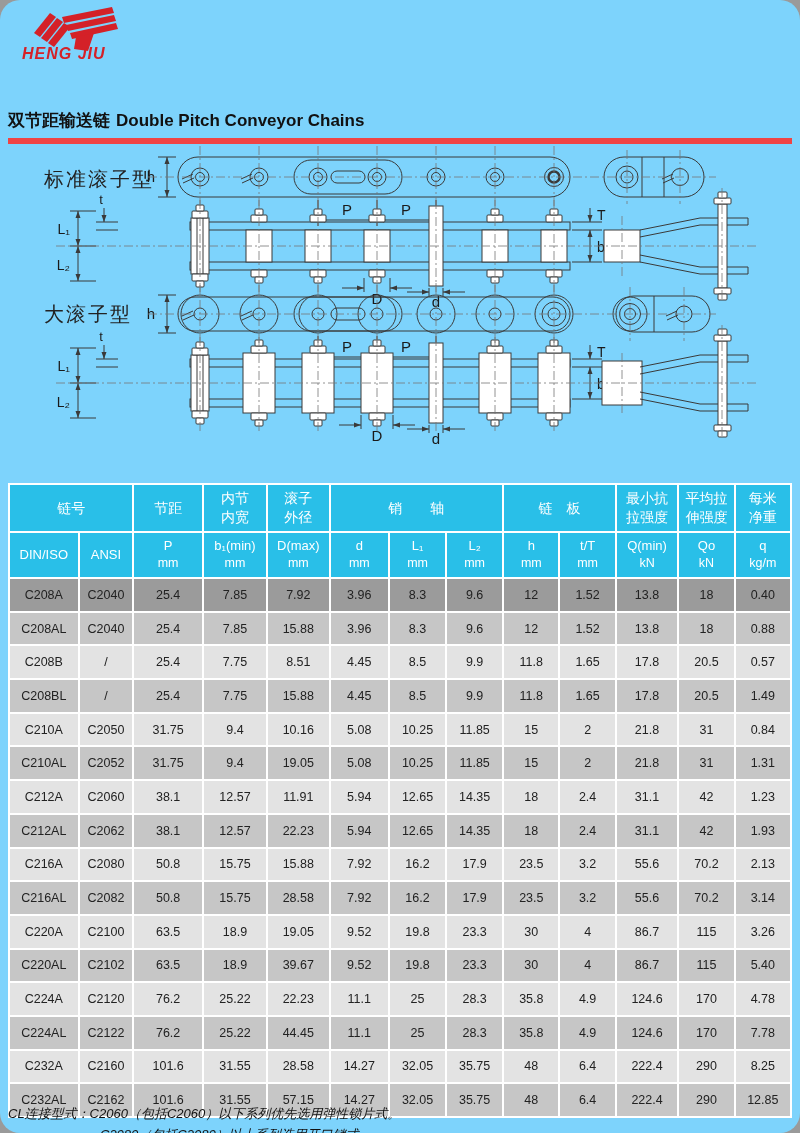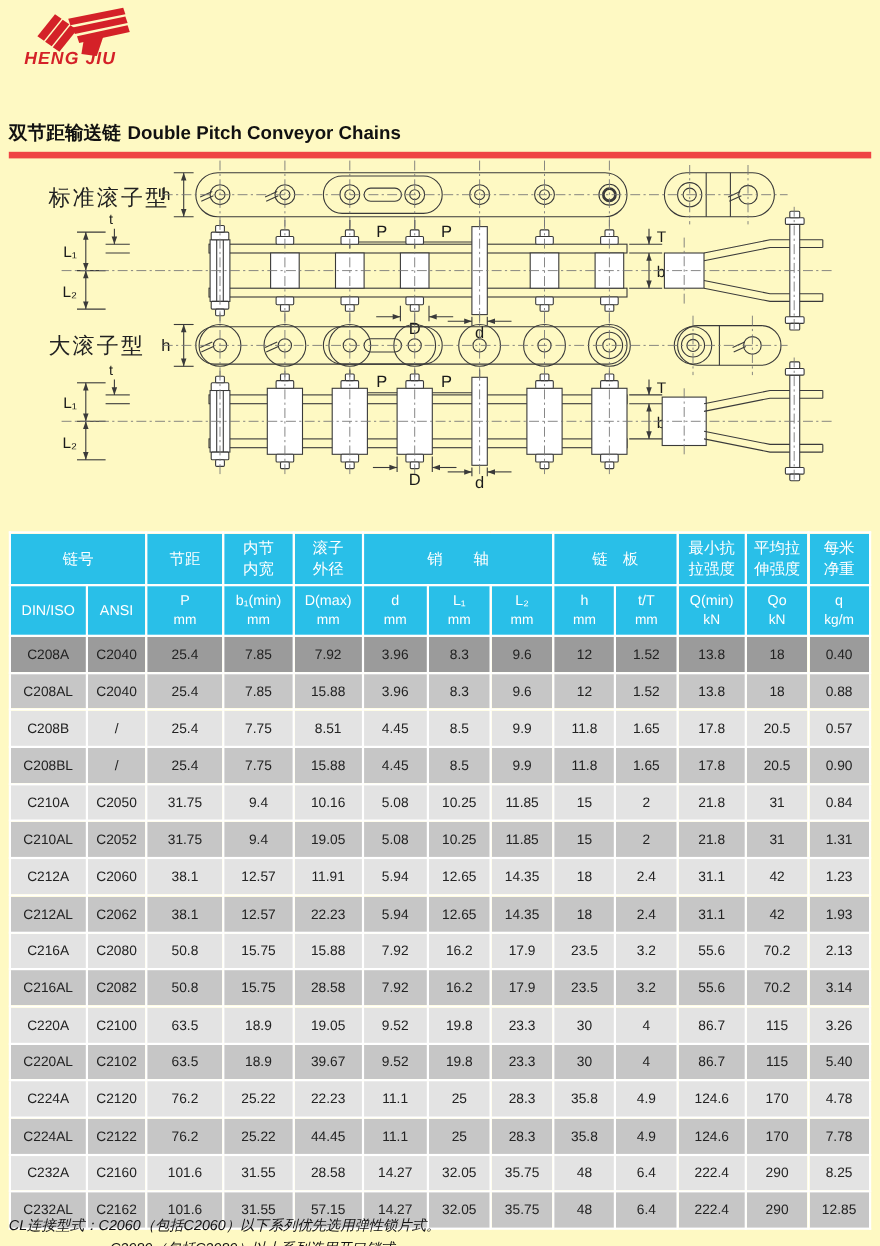--- a/index.html
+++ b/index.html
@@ -1,17 +1,17 @@
 <!DOCTYPE html>
 <html><head>
 <meta charset="utf-8">
 <style>
   html,body{margin:0;padding:0;background:#9a9a9a;}
-  .page{position:relative;width:800px;height:1133px;margin:0 auto;background:#fef9c3;
-        font-family:"Liberation Sans","DejaVu Sans",sans-serif;overflow:hidden;}
+  .page{position:relative;width:800px;height:1133px;margin:0 auto;background:#7dd3fc;
+        font-family:"Liberation Sans","DejaVu Sans",sans-serif;overflow:hidden;border-radius:20px;}
   
   .logo{position:absolute;left:24px;top:5px;}
   .brand{position:absolute;left:22px;top:45px;font-size:16px;font-weight:bold;
          font-style:italic;color:#D42128;letter-spacing:1px;}
   
   .titlebar{position:absolute;left:8px;top:109px;width:784px;padding-bottom:6px;
             border-bottom:6px solid #ef4444;font-size:17px;font-weight:bold;color:#111;}
   .titlebar .en{margin-left:6px;}
   
   .sec{position:absolute;left:0;width:800px;height:170px;text-align:right;}
@@ -512,21 +512,21 @@
           <td>25.4</td>
           <td>7.75</td>
           <td>15.88</td>
           <td>4.45</td>
           <td>8.5</td>
           <td>9.9</td>
           <td>11.8</td>
           <td>1.65</td>
           <td>17.8</td>
           <td>20.5</td>
-          <td>0.90</td>
+          <td>1.49</td>
         </tr>
         <tr class="light">
           <td>C210A</td>
           <td>C2050</td>
           <td>31.75</td>
           <td>9.4</td>
           <td>10.16</td>
           <td>5.08</td>
           <td>10.25</td>
           <td>11.85</td>

